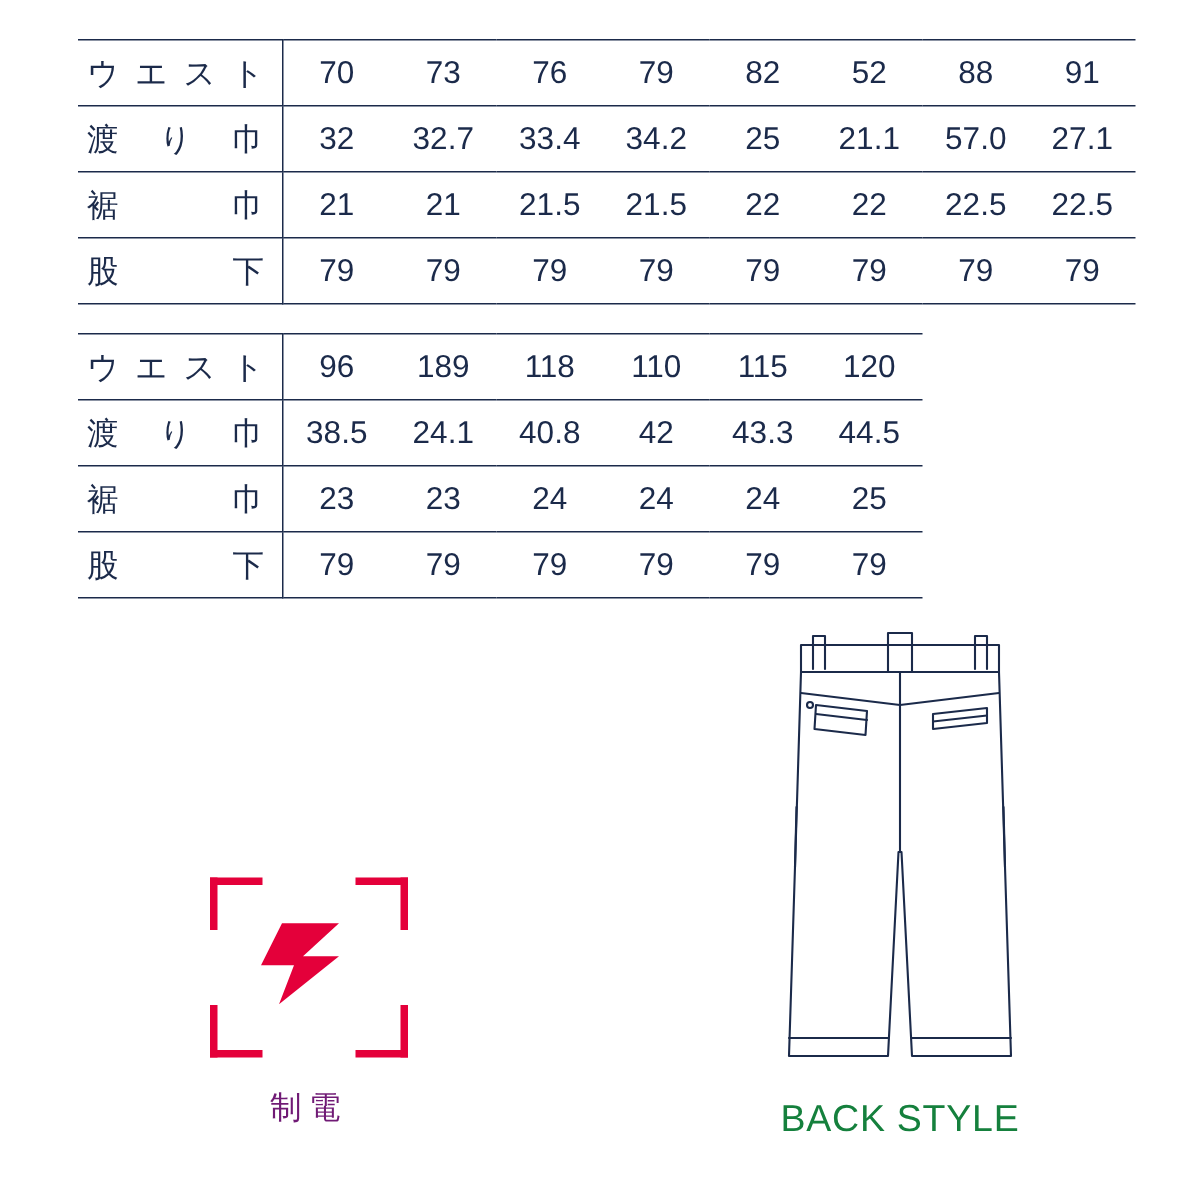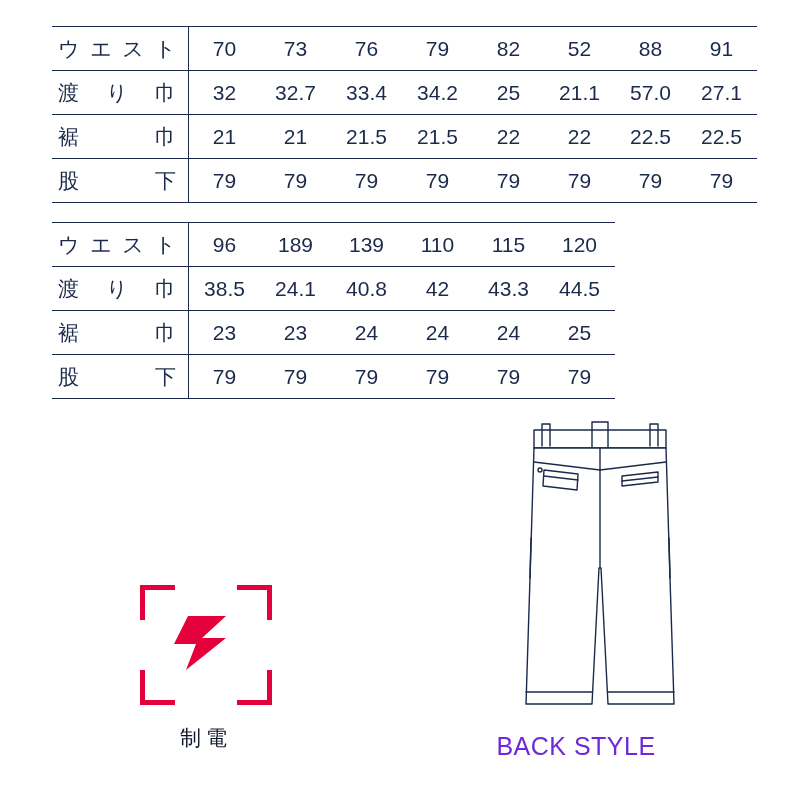--- a/index.html
+++ b/index.html
@@ -91,42 +91,42 @@
     left: 50%;
     top: 50%;
     transform: translate(-50%, -50%);
   }
   .antistatic-label {
     position: absolute;
     left: 140px;
     top: 724px;
     width: 132px;
     text-align: center;
-    color: #0f172a;
+    color: #701a75;
     font-size: 21px;
     letter-spacing: 5px;
   }
 
   
   .backstyle {
     position: absolute;
     left: 500px;
     top: 418px;
     width: 200px;
     height: 300px;
   }
   .backstyle-label {
     position: absolute;
-    left: 446px;
+    left: 470px;
     top: 732px;
     width: 260px;
     text-align: center;
     font-size: 25px;
     letter-spacing: 0.5px;
-    color: #6d28d9;
+    color: #15803d;
     font-weight: 400;
   }
 </style>
 </head>
 <body>
 
 <div class="sheet">
 
   <table class="size-table first">
     <tbody>
@@ -196,21 +196,21 @@
     <tbody>
         <tr>
       <td class="rowhead"><span class="spread">
               <span>ウ</span>
               <span>エ</span>
               <span>ス</span>
               <span>ト</span>
             </span></td>
       <td class="val">96</td>
       <td class="val">189</td>
-      <td class="val">139</td>
+      <td class="val">118</td>
       <td class="val">110</td>
       <td class="val">115</td>
       <td class="val">120</td>
       <td class="val blank"></td>
       <td class="val blank"></td>
     </tr>
     <tr>
       <td class="rowhead"><span class="spread">
               <span>渡</span>
               <span>り</span>

